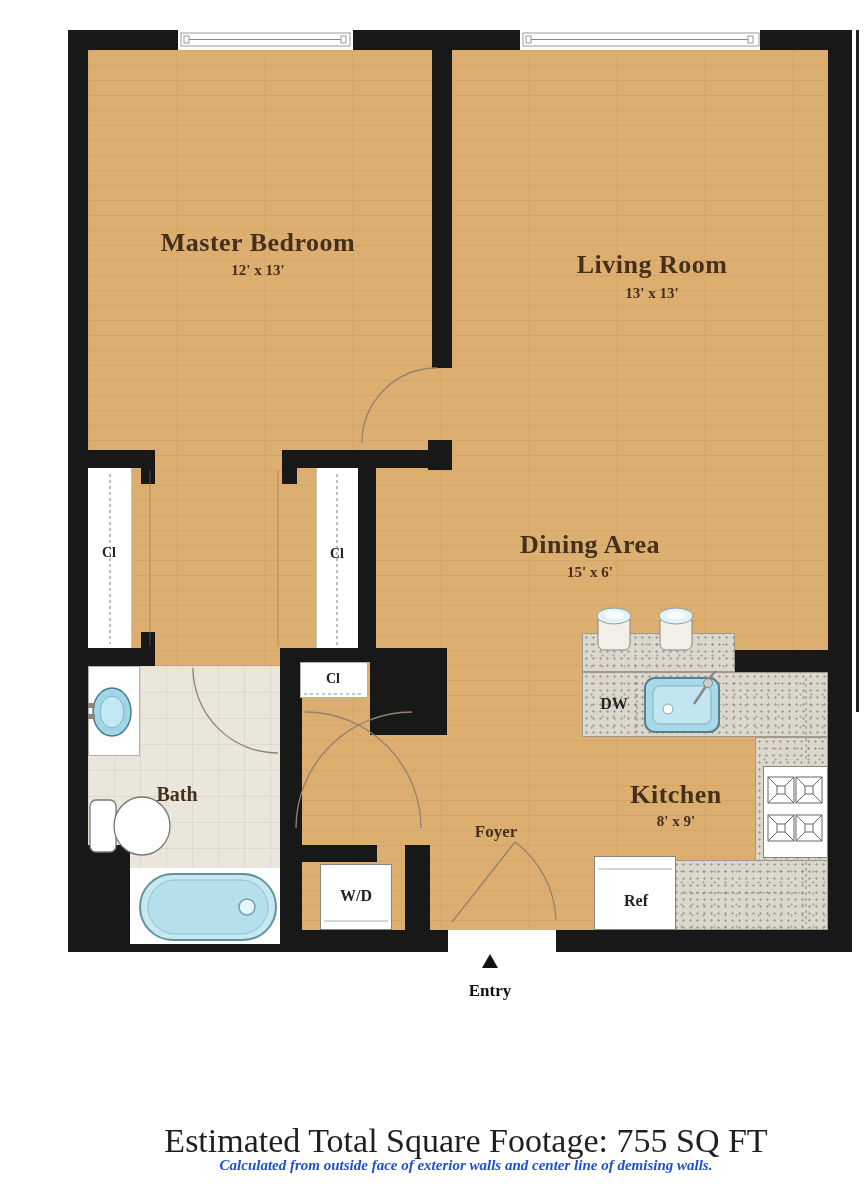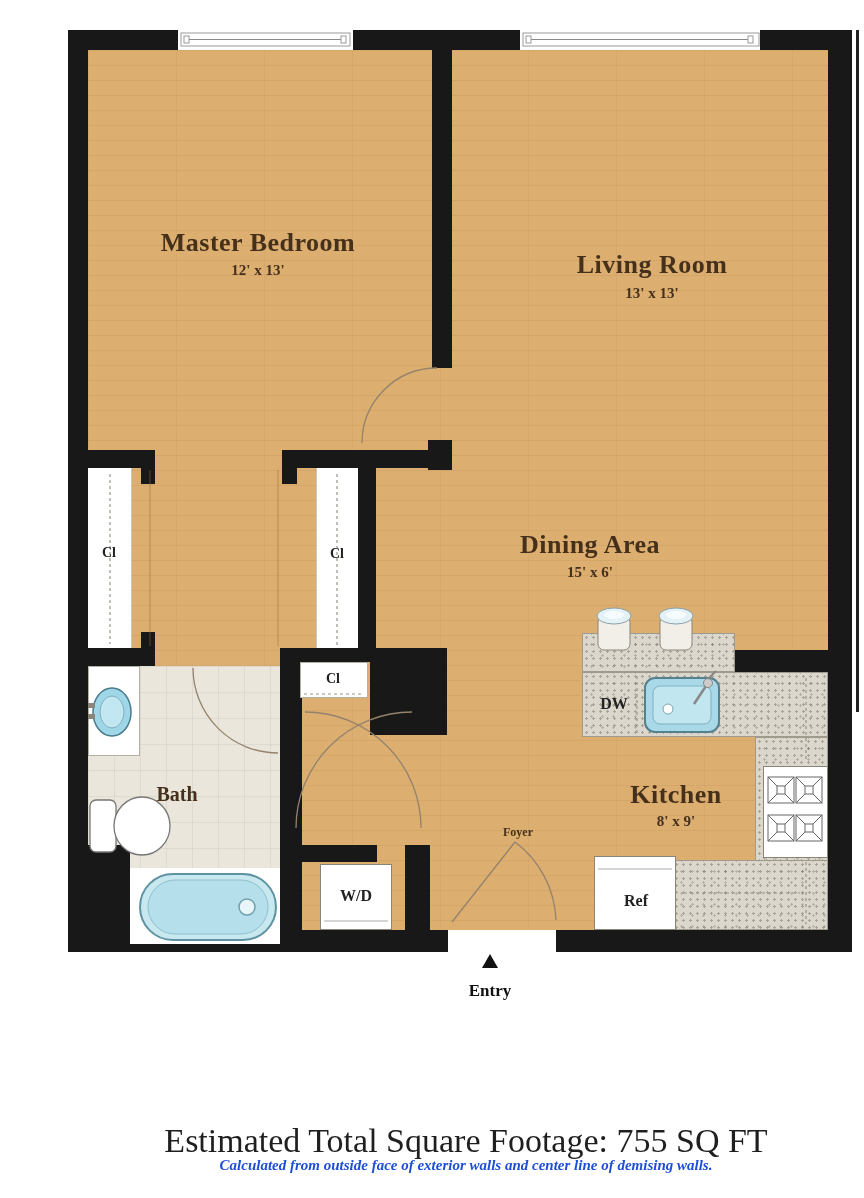--- a/index.html
+++ b/index.html
@@ -178,21 +178,21 @@
 
   <div class="lbl room-name" style="left:258px;top:243px">Master Bedroom</div>
   <div class="lbl room-dims" style="left:258px;top:270px">12' x 13'</div>
   <div class="lbl room-name" style="left:652px;top:265px">Living Room</div>
   <div class="lbl room-dims" style="left:652px;top:293px">13' x 13'</div>
   <div class="lbl room-name" style="left:590px;top:545px">Dining Area</div>
   <div class="lbl room-dims" style="left:590px;top:572px">15' x 6'</div>
   <div class="lbl room-name" style="left:676px;top:795px">Kitchen</div>
   <div class="lbl room-dims" style="left:676px;top:821px">8' x 9'</div>
   <div class="lbl" style="left:177px;top:794px;font-size:20px">Bath</div>
-  <div class="lbl" style="left:518px;top:832px;font-size:12px">Foyer</div>
+  <div class="lbl" style="left:496px;top:832px;font-size:17px">Foyer</div>
 
   <div class="lbl small-lbl" style="left:109px;top:553px">Cl</div>
   <div class="lbl small-lbl" style="left:337px;top:554px">Cl</div>
   <div class="lbl small-lbl" style="left:333px;top:679px">Cl</div>
   <div class="lbl med-lbl" style="left:356px;top:896px">W/D</div>
   <div class="lbl med-lbl" style="left:614px;top:704px">DW</div>
   <div class="lbl med-lbl" style="left:636px;top:901px">Ref</div>
 
   <div class="lbl entry-lbl" style="left:490px;top:991px">Entry</div>
   <div class="footer-title" style="top:1122px">Estimated Total Square Footage: 755 SQ FT</div>

